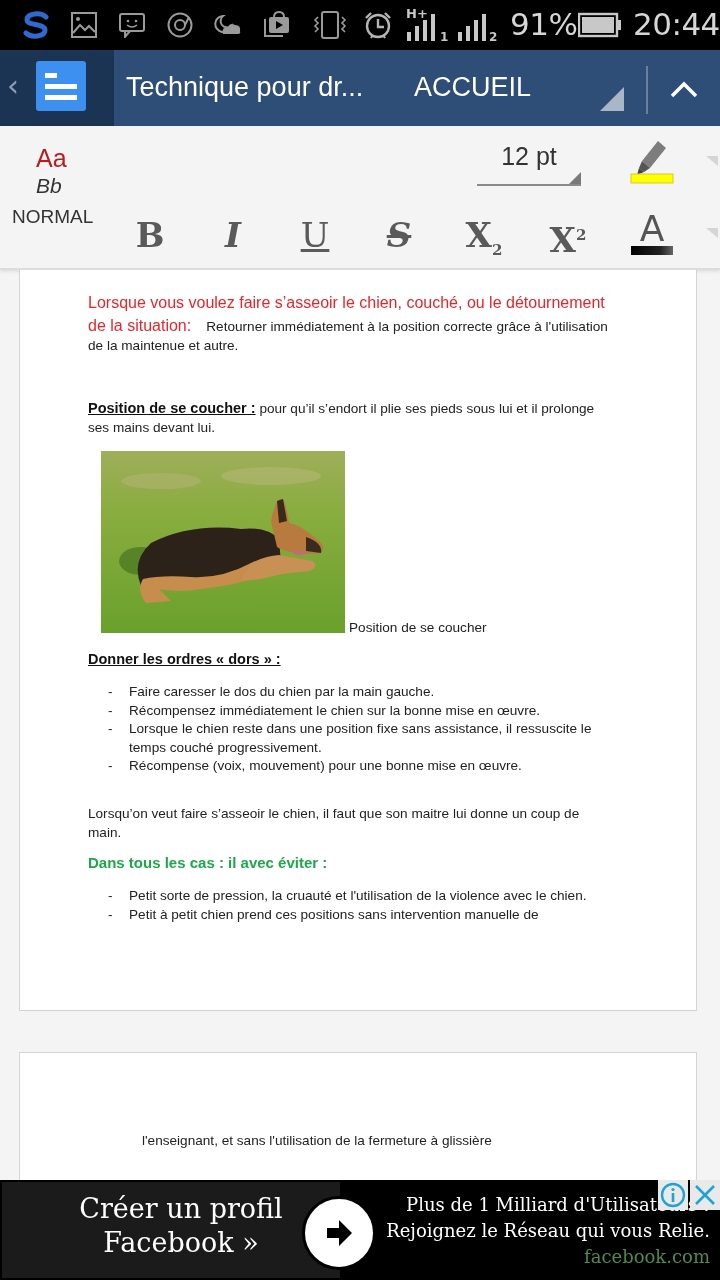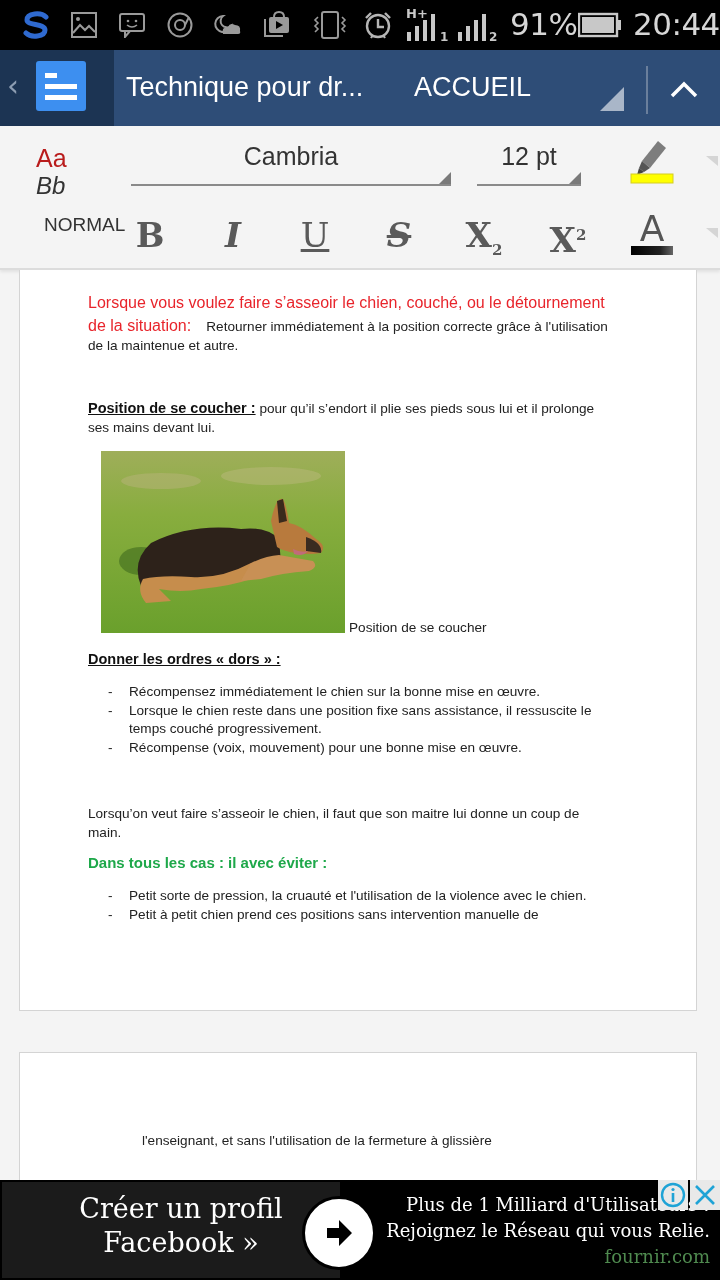--- a/index.html
+++ b/index.html
@@ -12,22 +12,22 @@
   .back-chev { position: absolute; left: 7px; top: 18px; color: #8d9db2; font-size: 30px; font-family: "DejaVu Sans", sans-serif; }
   .doc-icon { position: absolute; left: 36px; top: 11px; width: 50px; height: 50px; background: #3d8ff0; border-radius: 3px; }
   .doc-icon span { position: absolute; left: 9px; height: 5px; background: #fff; }
   .app-title { position: absolute; left: 126px; top: 22px; font-size: 27px; color: #fff; white-space: nowrap; }
   .app-tab { position: absolute; left: 414px; top: 22px; font-size: 27px; color: #fff; }
   .tab-tri { position: absolute; left: 600px; top: 37px; width: 0; height: 0; border-left: 24px solid transparent; border-bottom: 24px solid #a9b6c8; }
   .appbar-div { position: absolute; left: 646px; top: 16px; width: 2px; height: 48px; background: #6a7f9c; }
   .collapse-btn { position: absolute; left: 666px; top: 24px; width: 36px; height: 30px; }
   .toolbar { position: absolute; left: 0; top: 126px; width: 720px; height: 144px; background: #f4f4f4; border-bottom: 2px solid #dcdcdc; box-shadow: 0 2px 3px rgba(0,0,0,0.08); }
   .style-aa { position: absolute; left: 36px; top: 18px; font-size: 25px; color: #b91c1c; line-height: 28px; }
-  .style-bb { position: absolute; left: 36px; top: 46px; font-size: 24px; color: #333; font-style: italic; line-height: 28px; }
-  .style-normal { position: absolute; left: 12px; top: 88px; font-size: 19px; color: #333; margin-left: 32px; }
+  .style-bb { position: absolute; left: 36px; top: 46px; font-size: 21px; color: #333; font-style: italic; line-height: 28px; }
+  .style-normal { position: absolute; left: 12px; top: 80px; font-size: 19px; color: #333; }
   .dd { position: absolute; border-bottom: 2px solid #8a8a8a; text-align: center; color: #333; font-size: 25px; }
   .dd .tri { position: absolute; right: 0; bottom: 0; width: 0; height: 0; border-left: 12px solid transparent; border-bottom: 12px solid #7a7a7a; }
   .fmt-btn { position: absolute; top: 86px; height: 46px; width: 56px; text-align: center; color: #5a5a5a; font-family: "DejaVu Serif", serif; font-weight: bold; font-size: 34px; line-height: 46px; }
   .side-tri { position: absolute; right: 2px; width: 0; height: 0; border-left: 12px solid transparent; border-top: 10px solid #d5d5d5; }
   .page { position: absolute; left: 19px; width: 678px; background: #fff; border: 1px solid #d4d4d4; }
   .content { position: absolute; left: 88px; width: 520px; font-size: 13.6px; color: #222; line-height: 18.5px; }
   .red { color: #e8242b; font-size: 16px; line-height: 23px; }
   .uhead { font-weight: bold; text-decoration: underline; font-size: 14.5px; color: #111; }
   .green { color: #1ea84a; font-weight: bold; font-size: 15px; }
   ul.dash { list-style: none; }
@@ -153,24 +153,20 @@
       </svg>
   </div>
 </div>
 
 <div class="toolbar">
   <div>
     <div class="style-aa">Aa</div>
     <div class="style-bb">Bb</div>
     <div class="style-normal">NORMAL</div>
   </div>
-  <div class="dd" style="left:131px;top:16px;width:320px;height:44px;">
-    <span>Cambria</span>
-    <span class="tri"></span>
-  </div>
   <div class="dd" style="left:477px;top:16px;width:104px;height:44px;">
     <span>12 pt</span>
     <span class="tri"></span>
   </div>
   <div style="position:absolute;left:628px;top:12px;width:48px;height:50px;">
     <svg width="48" height="50" viewBox="0 0 48 50">
       <path d="M30 3 L38 10 L22 30 L14 23 Z" fill="#7d7d7d"></path>
       <path d="M14 23 L22 30 L16 34 L11 30 Z" fill="#555"></path>
       <path d="M11 30 L16 34 L9 37 Z" fill="#444"></path>
       <rect x="3" y="36" width="42" height="9" fill="#ffff00" stroke="#d4cc22" stroke-width="1"></rect>
@@ -229,20 +225,21 @@
   </svg>
 </div>
 <div class="content" style="top:619px;left:349px;width:200px;">Position de se coucher</div>
 
 <div class="content" style="top:650px;">
   <span class="uhead">Donner les ordres « dors » :</span>
 </div>
 
 <div class="content" style="top:683px;">
   <ul class="dash">
+    <li>Faire caresser le dos du chien par la main gauche.</li>
     <li>Récompensez immédiatement le chien sur la bonne mise en œuvre.</li>
     <li>Lorsque le chien reste dans une position fixe sans assistance, il ressuscite le temps couché progressivement.</li>
     <li>Récompense (voix, mouvement) pour une bonne mise en œuvre.</li>
   </ul>
 </div>
 
 <div class="content" style="top:805px;">Lorsqu’on veut faire s’asseoir le chien, il faut que son maitre lui donne un coup de main.</div>
 
 <div class="content" style="top:854px;">
   <span class="green">Dans tous les cas : il avec éviter :</span>
@@ -262,21 +259,21 @@
   <div class="ad-left">
     <div class="ad-l-text">
       <div>Créer un profil</div>
       <div>Facebook »</div>
     </div>
   </div>
 </div>
 <div class="ad-r-text">
   <div>Plus de 1 Milliard d'Utilisateurs !</div>
   <div>Rejoignez le Réseau qui vous Relie.</div>
-  <div class="ad-url">fournir.com</div>
+  <div class="ad-url">facebook.com</div>
 </div>
 <div class="ad-arrow">
   <svg width="68" height="68" viewBox="0 0 68 68">
       <path d="M22 29 L34 29 L34 21 L47 34 L34 47 L34 39 L22 39 Z" fill="#000"></path>
     </svg>
 </div>
 <div class="ad-ctrl" style="left:658px;">
   <svg width="26" height="26" viewBox="0 0 26 26">
       <circle cx="13" cy="13" r="11" fill="none" stroke="#1fa3d6" stroke-width="2.4"></circle>
       <rect x="11.7" y="11" width="2.6" height="9" fill="#1fa3d6"></rect>

